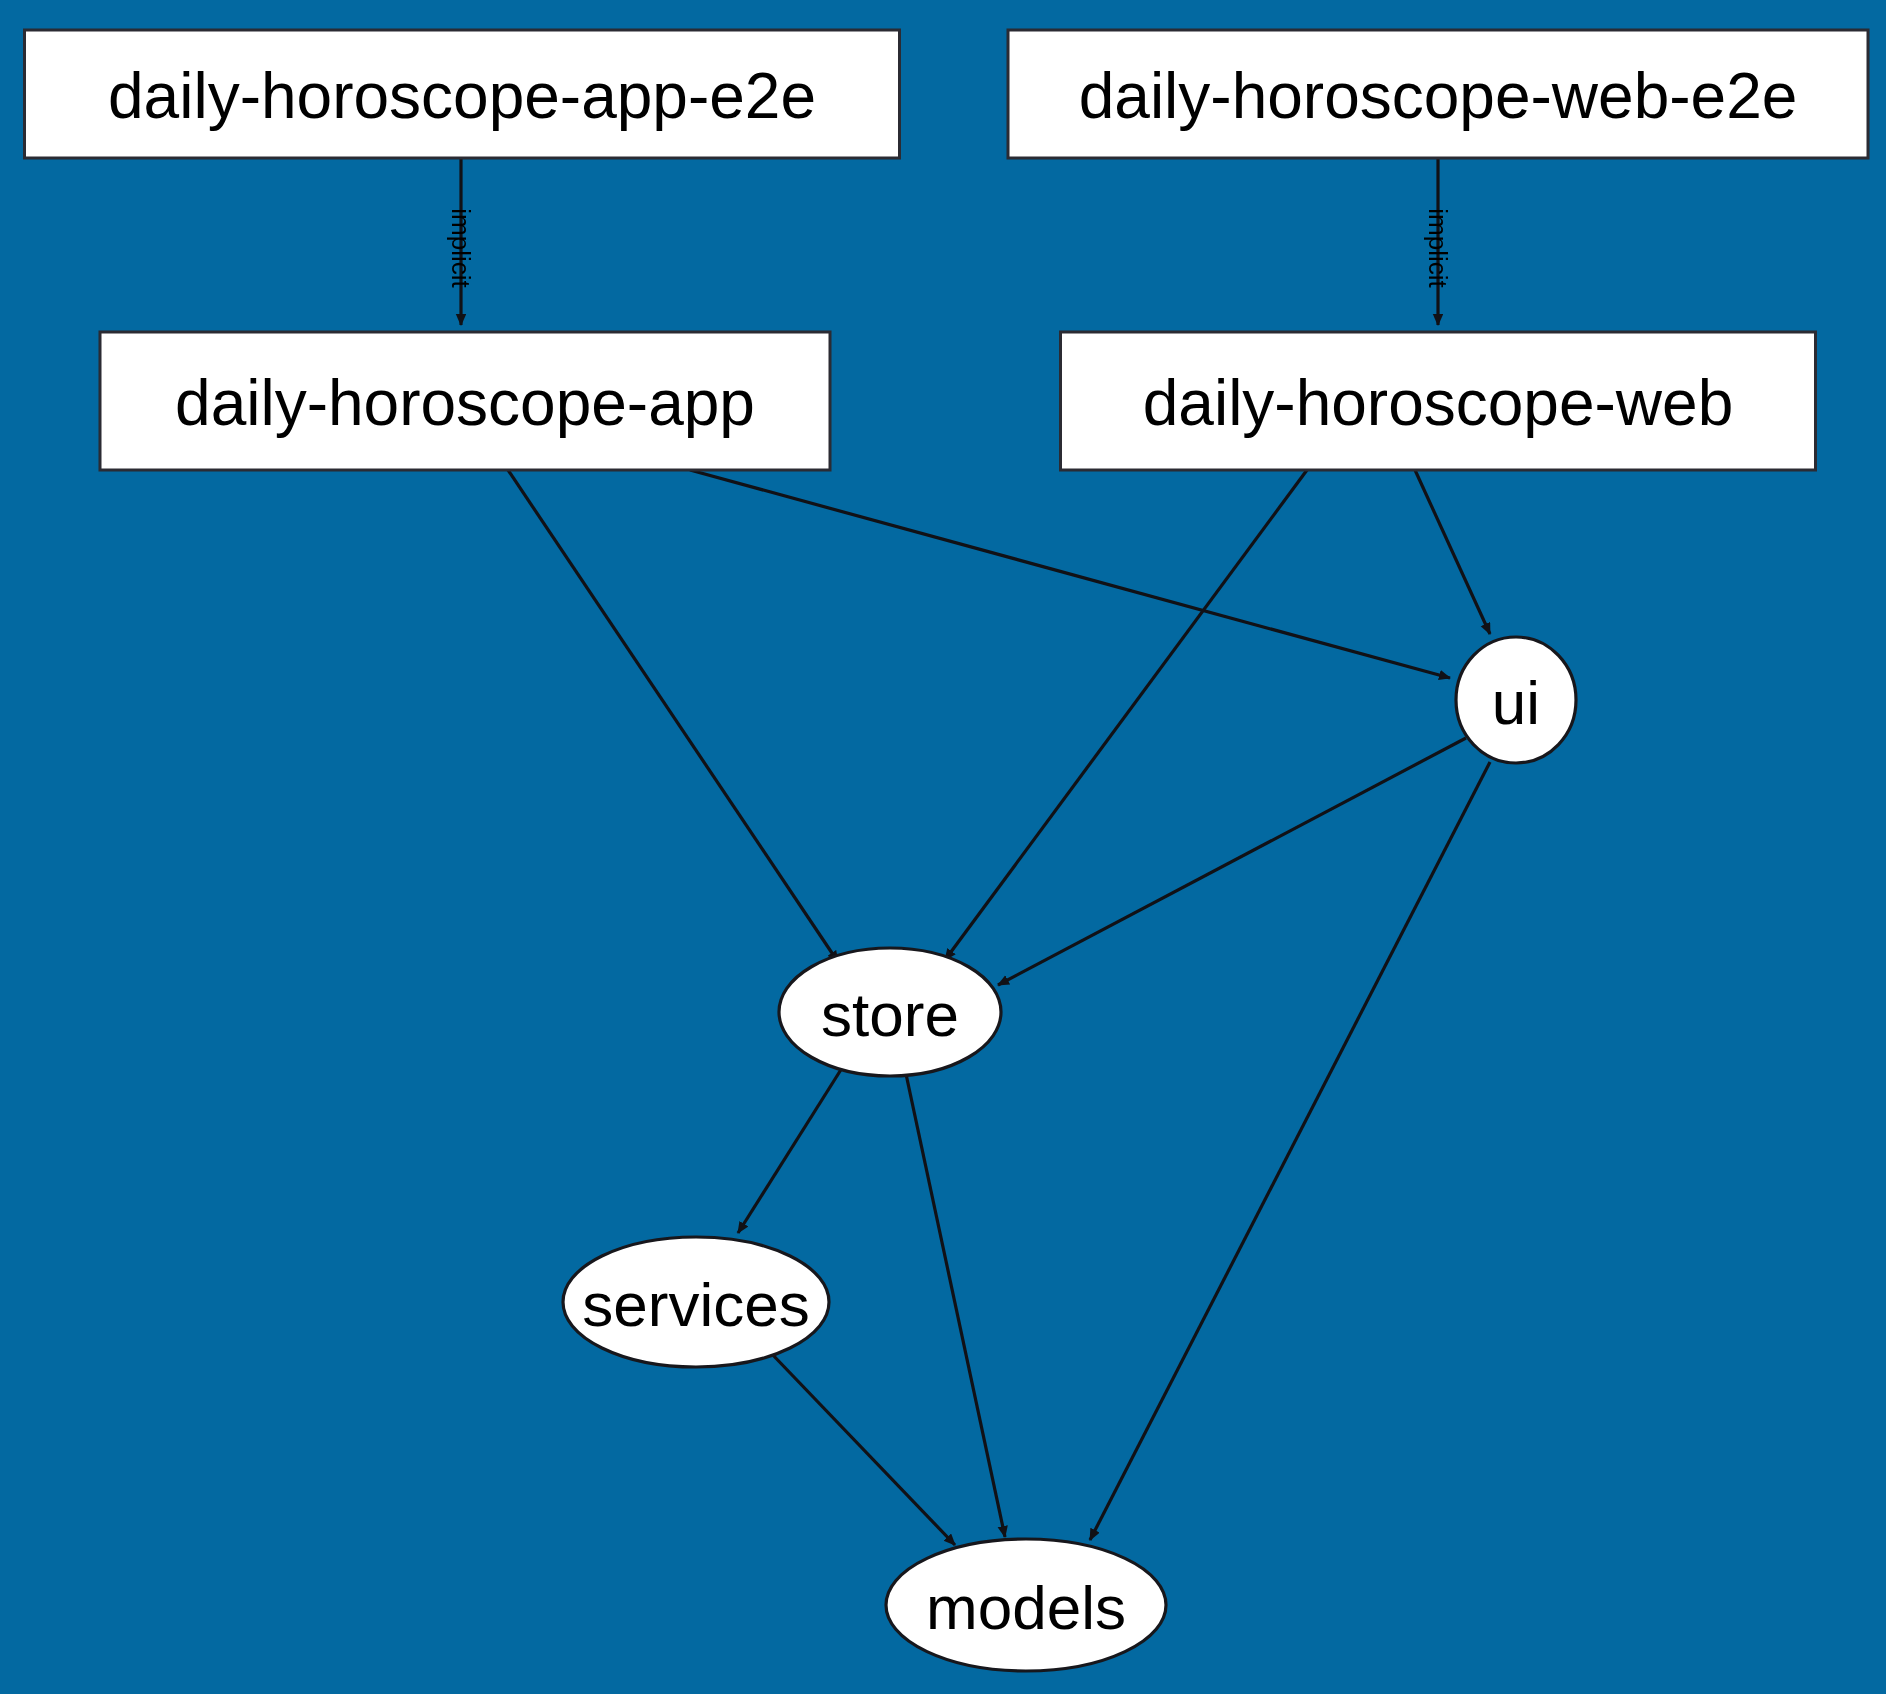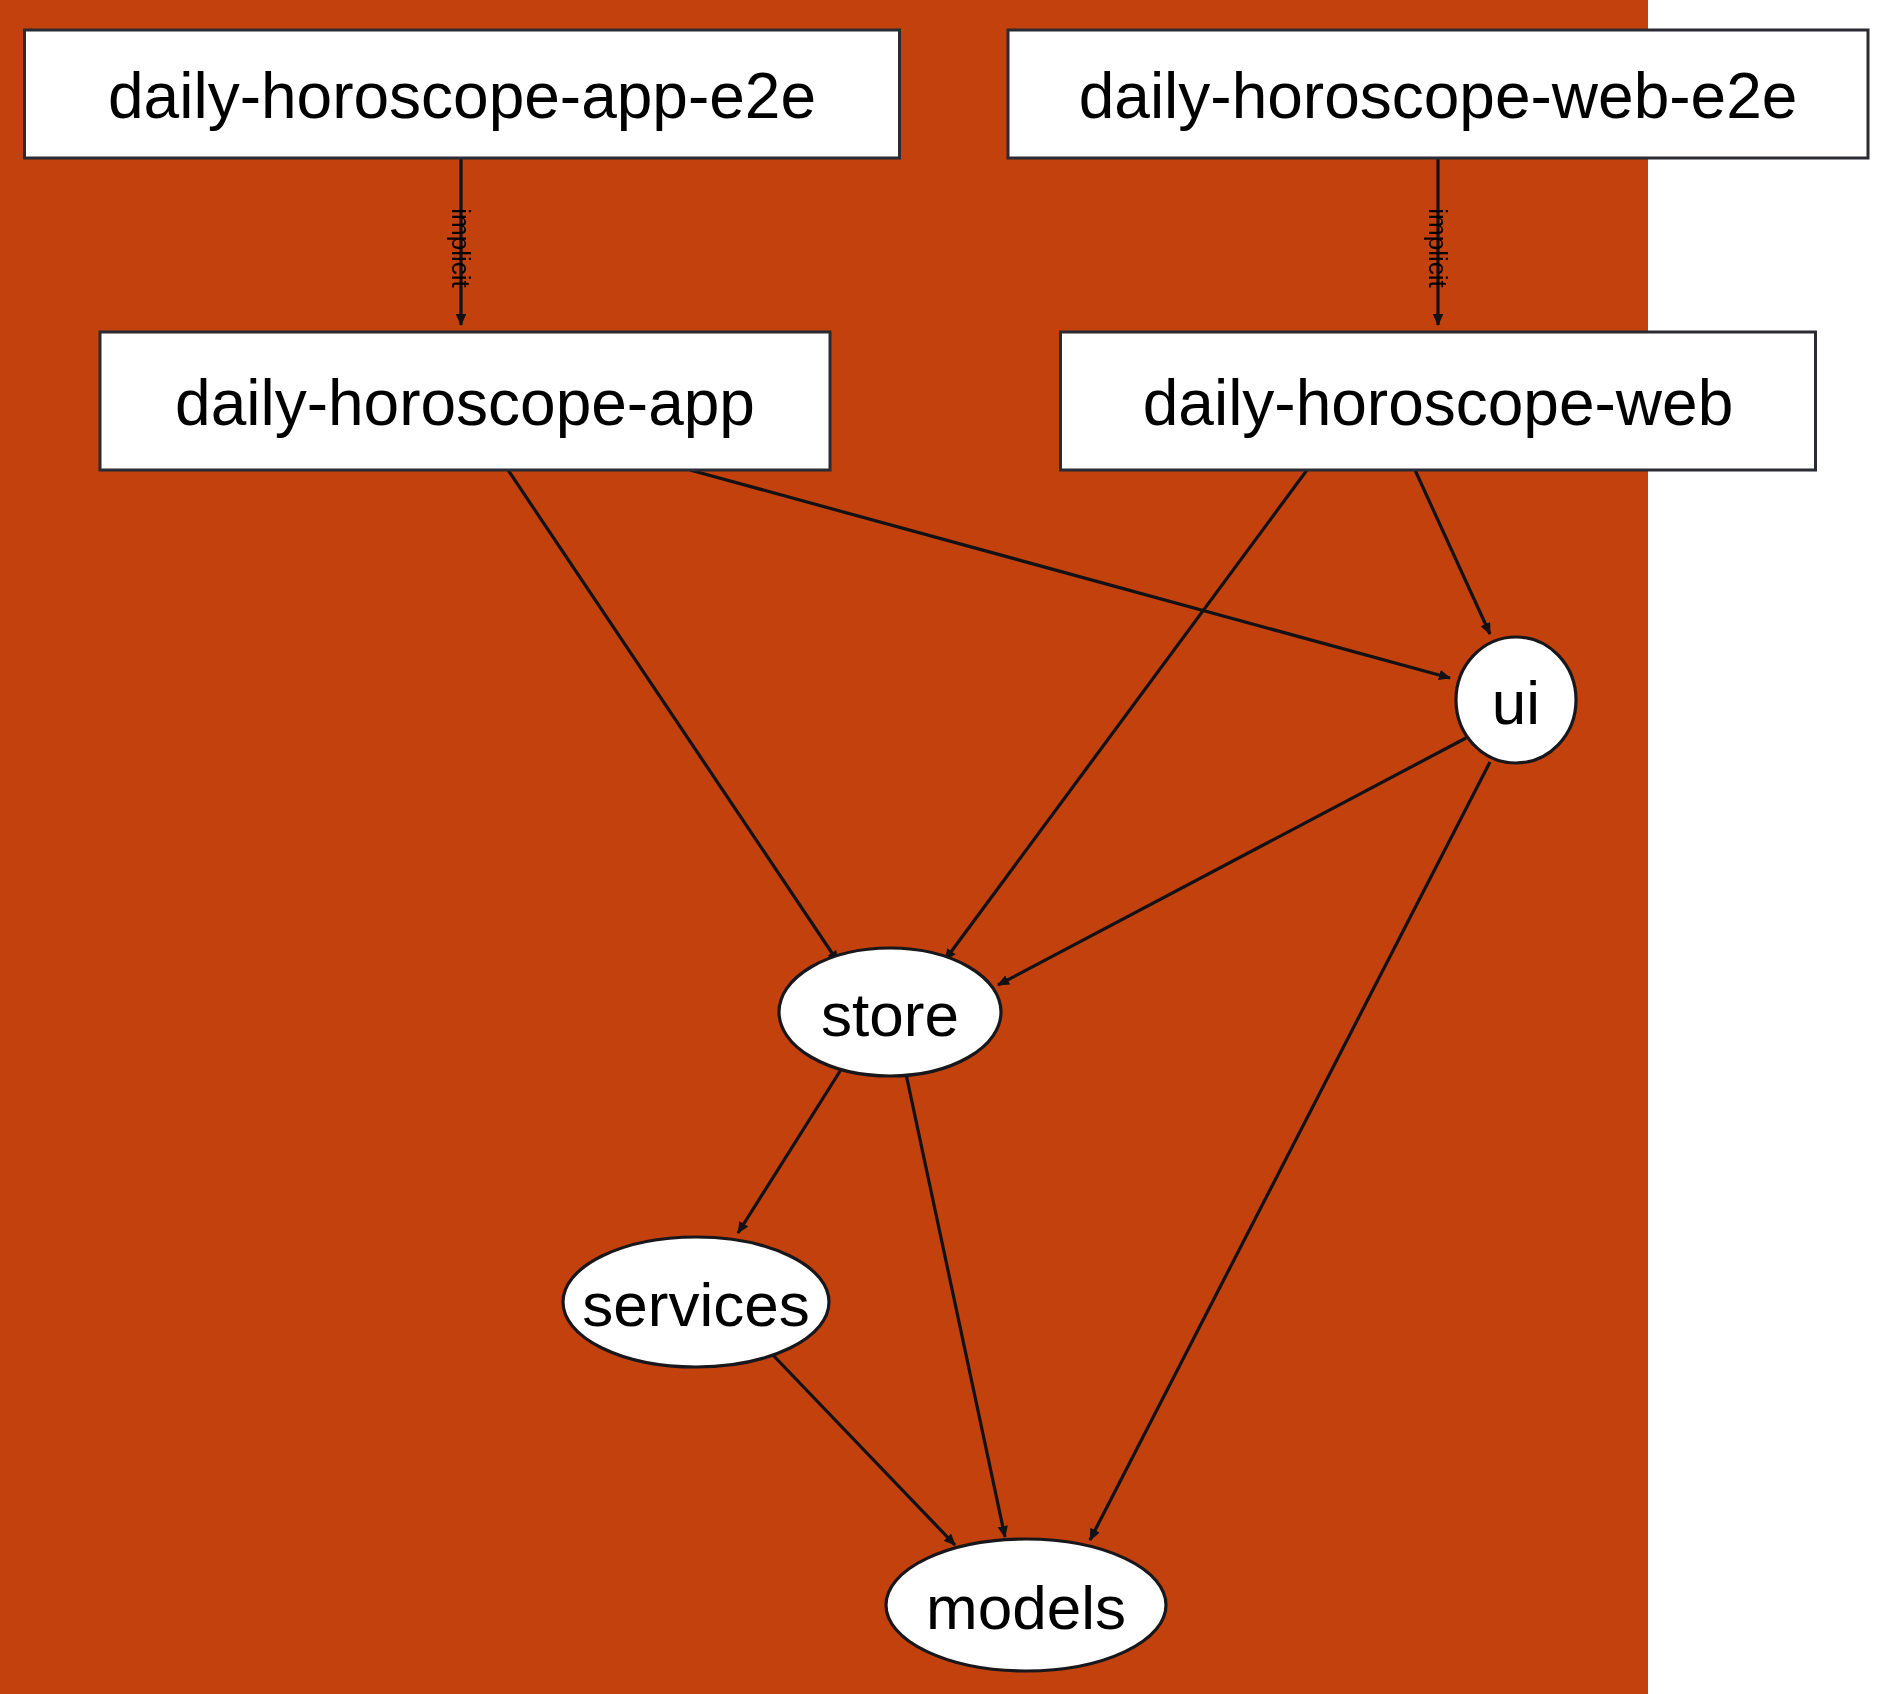--- a/index.html
+++ b/index.html
@@ -8,23 +8,23 @@
     background: #ffffff;
   }
   body {
     width: 1886px;
     height: 1694px;
     font-family: "Liberation Sans", sans-serif;
     overflow: hidden;
   }
   #graph-root {
     position: relative;
-    width: 1648px;
+    width: 1886px;
     height: 1694px;
-    background: #c2410c;
+    background: #0369a1;
   }
   svg.graph-canvas {
     position: absolute;
     top: 0; left: 0;
     width: 1886px;
     height: 1694px;
     display: block;
   }
   .node-rect-shape {
     fill: #ffffff;

